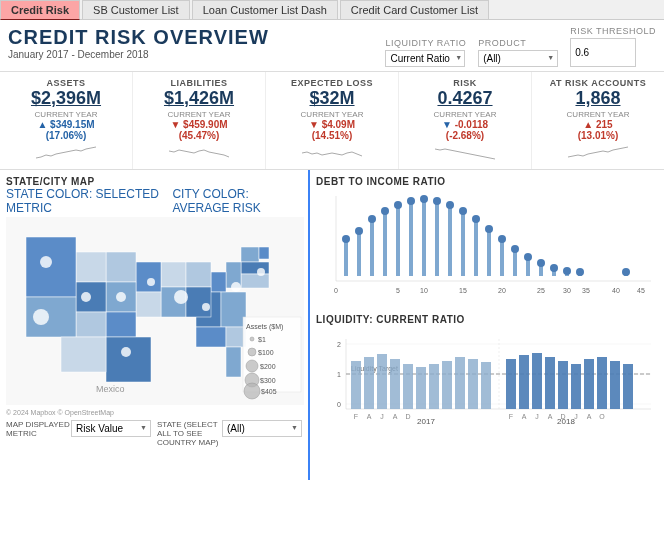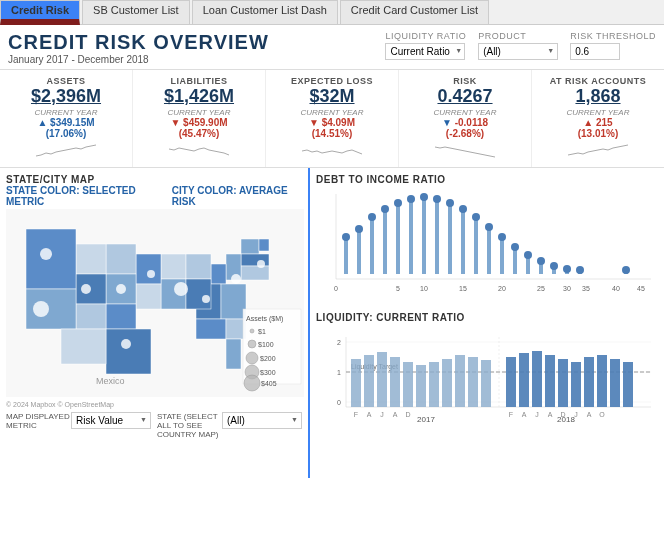--- a/index.html
+++ b/index.html
@@ -1,54 +1,54 @@
 <!DOCTYPE html>
 <html><head>
   <meta charset="utf-8">
   <style>
     * { box-sizing: border-box; margin: 0; padding: 0; }
     body { font-family: Arial, sans-serif; background: #fff; width: 664px; height: 545px; overflow: hidden; font-size: 11px; color: #333; }
 
     
     .tabs { display: flex; border-bottom: 1px solid #ccc; background: #f0f0f0; }
     .tab { padding: 3px 10px; font-size: 11px; cursor: pointer; border: 1px solid #ccc; border-bottom: none; background: #e8e8e8; margin-right: 2px; }
-    .tab.active { background: #3b82f6; font-weight: bold; border-bottom: 6px solid #7f1d1d; margin-bottom: -1px; }
+    .tab.active { background: #fca5a5; font-weight: bold; border-bottom: 1px solid #7f1d1d; margin-bottom: -1px; }
 
     
     .header { display: flex; justify-content: space-between; align-items: flex-start; padding: 6px 8px 4px; }
     .header-left .title { font-size: 20px; font-weight: bold; color: #1a3a5c; letter-spacing: 1px; }
     .header-left .subtitle { font-size: 10px; color: #555; }
     .header-right { display: flex; gap: 12px; align-items: flex-end; }
     .filter-group { display: flex; flex-direction: column; }
     .filter-label { font-size: 9px; color: #888; text-transform: uppercase; letter-spacing: 0.5px; margin-bottom: 2px; }
     .filter-select { font-size: 10px; border: 1px solid #ccc; padding: 2px 9px 2px 4px; background: #fff; appearance: none; -webkit-appearance: none; min-width: 80px; position: relative; cursor: pointer; }
     .select-wrapper { position: relative; display: inline-block; }
     .select-wrapper::after { content: '▼'; font-size: 7px; position: absolute; right: 4px; top: 4px; pointer-events: none; color: #666; }
-    .filter-input { font-size: 10px; border: 1px solid #ccc; padding: 2px 4px; width: 50px; }
+    .filter-input { font-size: 10px; border: 1px solid #ccc; padding: 8px 4px; width: 66px; }
 
     
     .kpi-row { display: flex; border-top: 1px solid #ddd; border-bottom: 1px solid #ddd; }
     .kpi-item { flex: 1; padding: 6px 8px; text-align: center; border-right: 1px solid #eee; position: relative; }
     .kpi-item:last-child { border-right: none; }
     .kpi-label { font-size: 9px; font-weight: bold; color: #555; text-transform: uppercase; letter-spacing: 0.5px; }
     .kpi-value { font-size: 18px; font-weight: bold; color: #1a3a5c; line-height: 1.2; text-decoration: underline; }
-    .kpi-sub { font-size: 8px; color: #888; text-transform: uppercase; font-style: italic; }
+    .kpi-sub { font-size: 8px; color: #888; text-transform: uppercase; }
     .kpi-change { font-size: 10px; font-weight: bold; }
     .kpi-change.up { color: #2563a7; }
     .kpi-change.down { color: #c0392b; }
     .kpi-sparkline { height: 20px; margin-top: 2px; }
 
     
     .bottom { display: flex; height: 310px; }
 
     
     .map-section { width: 310px; border-right: 2px solid #3b82f6; padding: 6px; }
     .section-title { font-size: 10px; font-weight: bold; color: #333; text-transform: uppercase; letter-spacing: 0.5px; }
     .map-legend-labels { display: flex; gap: 10px; margin-bottom: 2px; }
-    .legend-item { font-size: 10px; color: #2563a7; font-weight: bold; }
+    .legend-item { font-size: 12px; color: #2563a7; font-weight: normal; }
     .map-container { width: 298px; height: 190px; position: relative; overflow: hidden; }
     .map-footer { font-size: 7px; color: #999; margin-top: 2px; }
     .map-controls { display: flex; gap: 6px; margin-top: 4px; }
     .map-control-group { display: flex; flex-direction: row; flex: 1; }
     .map-control-label { font-size: 8px; color: #555; margin-bottom: 2px; }
 
     
     .charts-section { flex: 1; padding: 6px; display: flex; flex-direction: column; }
     .chart-block { margin-bottom: 6px; }
     .chart-title { font-size: 10px; font-weight: bold; color: #333; text-transform: uppercase; letter-spacing: 0.5px; margin-bottom: 4px; }

